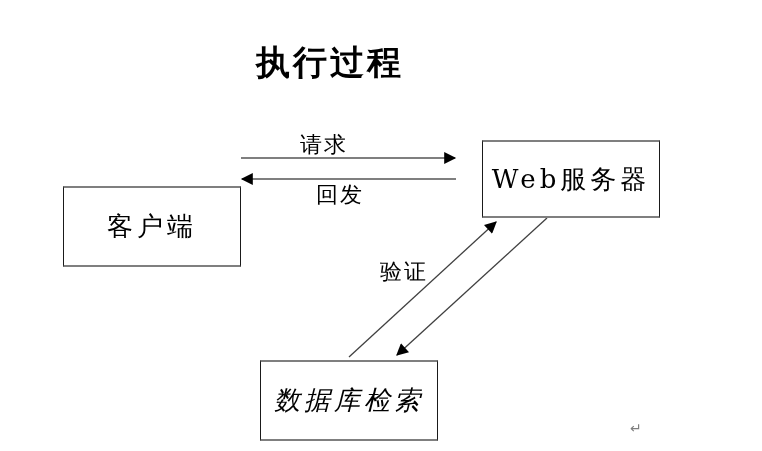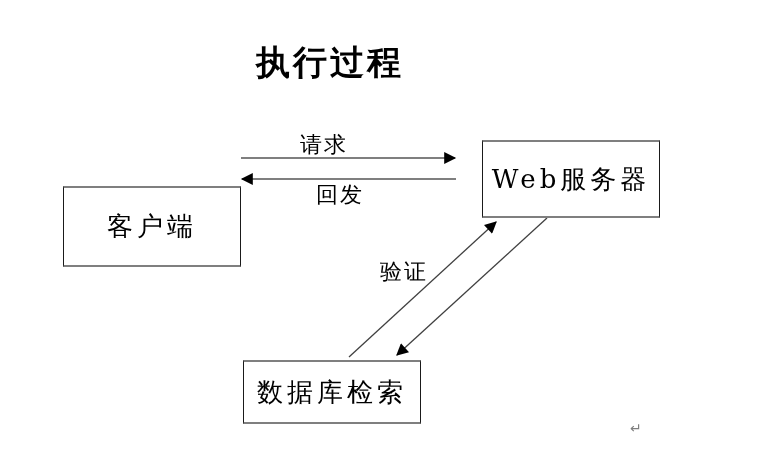--- a/index.html
+++ b/index.html
@@ -30,21 +30,21 @@
     border-bottom: 2px solid #7f7f7f;
     display: flex;
     align-items: center;
     justify-content: center;
     font-size: 26px;
     letter-spacing: 4px;
     background: #ffffff;
   }
   .node-client   { left: 63px;  top: 138px; width: 178px; height: 81px; margin-top: 48px; }
   .node-server   { left: 482px; top: 140px; width: 178px; height: 78px; }
-  .node-database { left: 243px; top: 360px; width: 178px; height: 64px; }
+  .node-database { left: 260px; top: 360px; width: 178px; height: 81px; font-style: italic; }
   .edge-label {
     position: absolute;
     font-size: 22px;
     letter-spacing: 2px;
     text-align: center;
     white-space: nowrap;
   }
   .label-request  { left: 282px; top: 130px; width: 84px; }
   .label-postback { left: 298px; top: 180px; width: 84px; }
   .label-verify   { left: 372px; top: 257px; width: 64px; }

